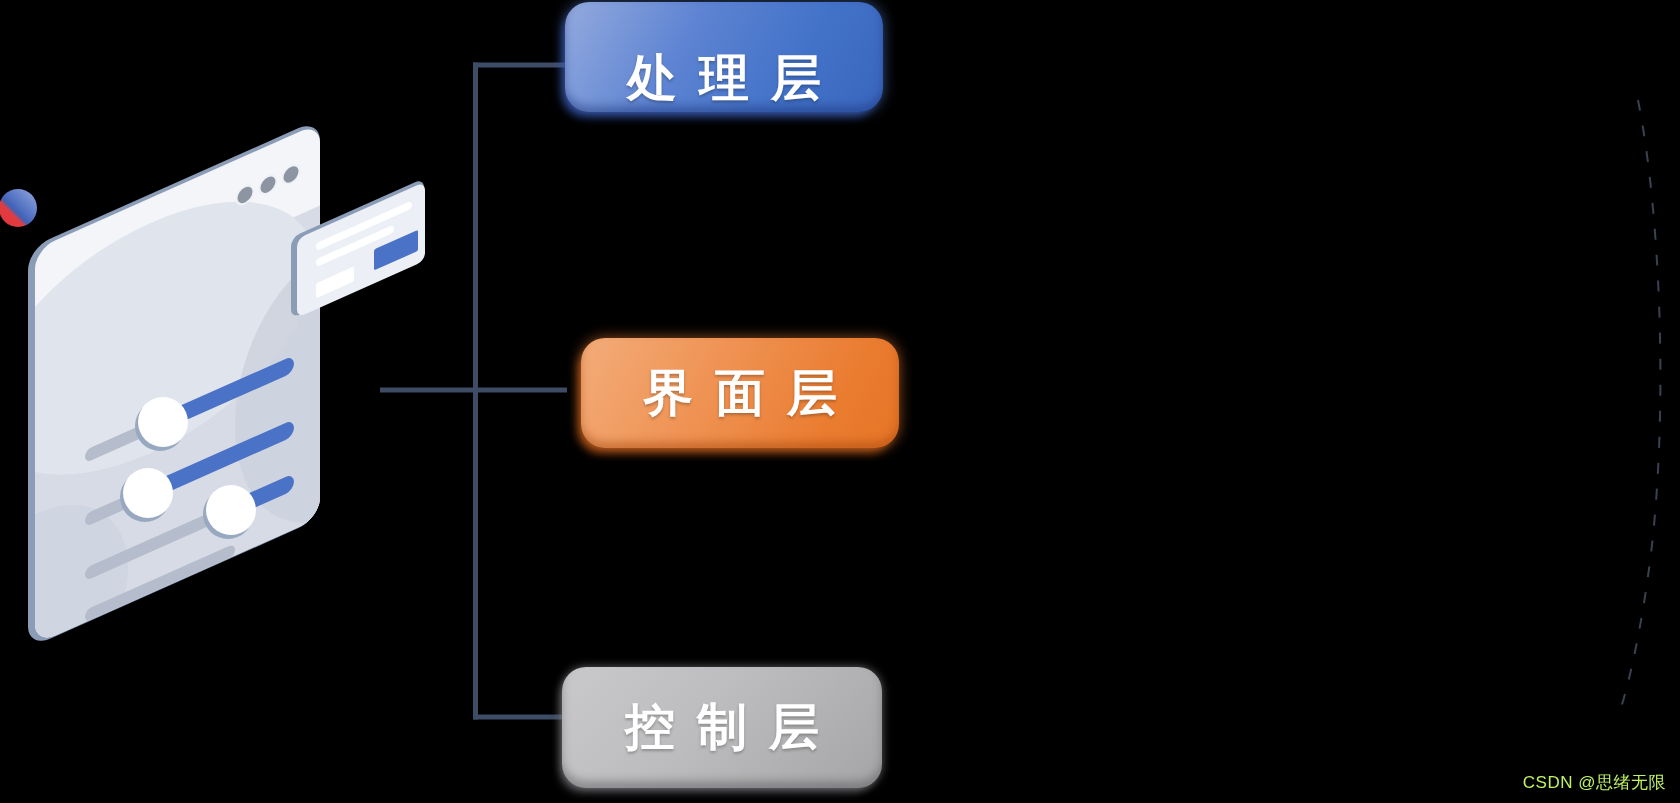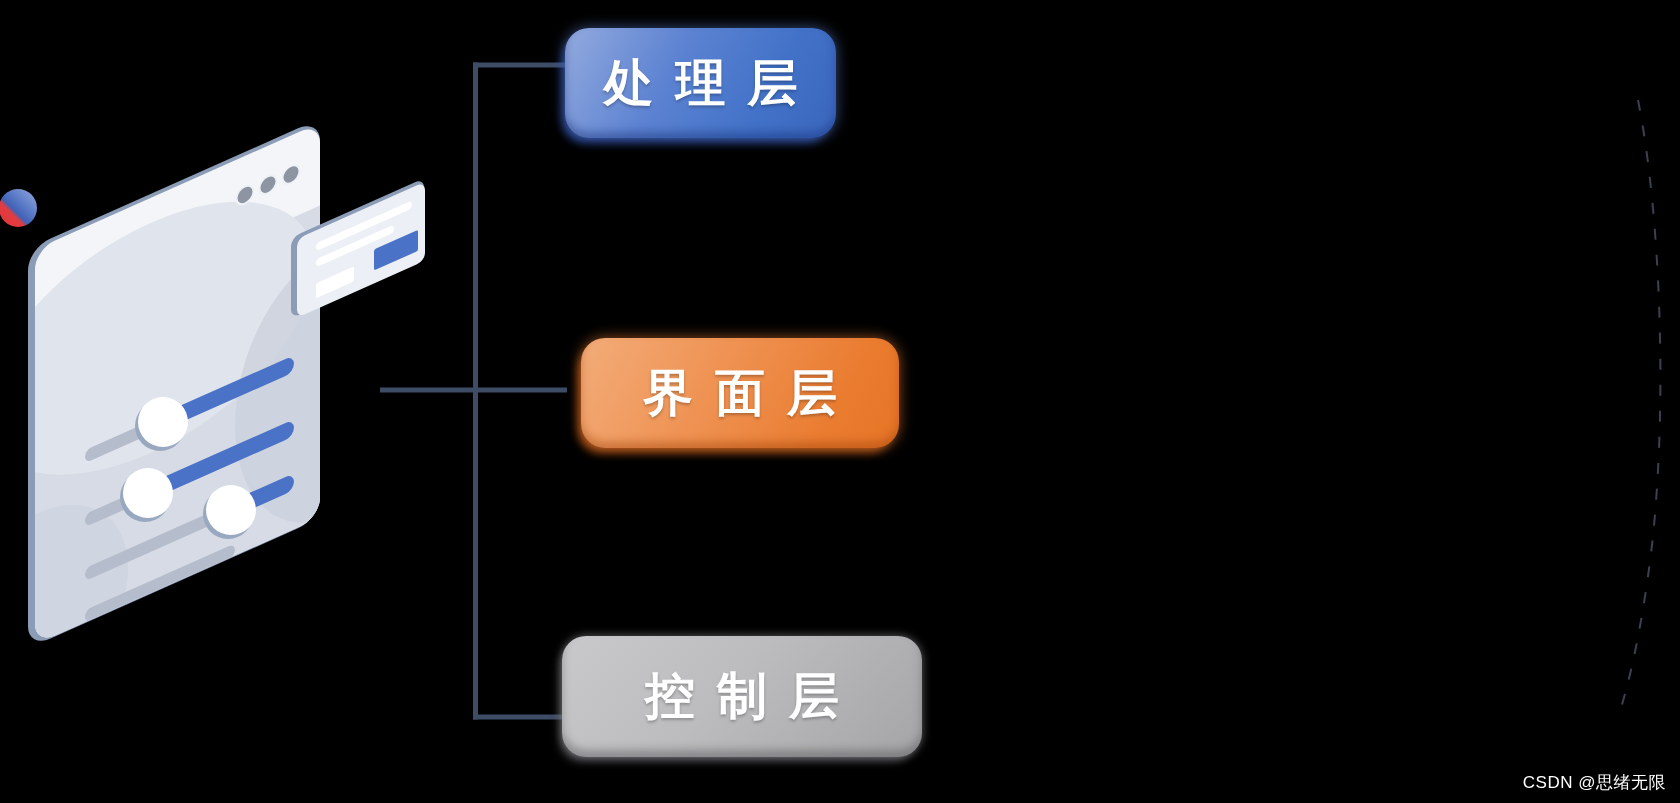--- a/index.html
+++ b/index.html
@@ -10,44 +10,45 @@
   svg.layer{position:absolute;left:0;top:0;}
   
   .node{
     position:absolute;display:flex;align-items:center;justify-content:center;
     border-radius:24px;color:#fff;
     font-family:"DejaVu Serif","Liberation Serif",serif;
     font-size:50px;font-weight:bold;letter-spacing:22px;text-indent:22px;
     text-shadow:0 2px 3px rgba(0,0,0,0.25);
   }
   .node-processing{
-    left:565px;top:28px;width:271px;height:110px;
+    left:565px;top:2px;width:318px;height:110px;
     background:linear-gradient(118deg,#93aade 0%,#5d83d2 38%,#4272c8 72%,#3a66bd 100%);
     box-shadow:0 0 14px rgba(100,140,225,0.55),
                -5px 7px 10px -3px rgba(36,66,150,0.9),
                inset 0 -6px 8px rgba(24,48,118,0.45);
+    align-items:flex-end;
   }
   .node-interface{
     left:581px;top:338px;width:318px;height:110px;
     background:linear-gradient(118deg,#f3ac79 0%,#ef9354 40%,#ea7c30 78%,#e67426 100%);
     box-shadow:0 0 14px rgba(242,130,55,0.6),
                -5px 7px 10px -3px rgba(170,75,15,0.9),
                inset 0 -6px 8px rgba(160,66,10,0.45);
   }
   .node-control{
-    left:562px;top:636px;width:360px;height:121px;
+    left:562px;top:667px;width:320px;height:121px;
     background:linear-gradient(133deg,#c9c9cb 0%,#bcbcbe 45%,#a5a5a7 100%);
     box-shadow:0 0 10px rgba(210,210,215,0.45),
                -5px 7px 10px -3px rgba(70,70,75,0.9),
                inset 0 -7px 9px rgba(80,80,84,0.45);
   }
   
   .watermark{
     position:absolute;right:14px;top:771px;
-    color:#ffffff;font-size:17px;letter-spacing:0.5px;
+    color:#bef264;font-size:17px;letter-spacing:0.5px;
     font-family:"Liberation Sans",sans-serif;
   }
 </style>
 </head>
 <body>
 
 <div class="stage">
 
   <svg class="layer" width="500" height="740" viewBox="0 0 500 740">
     <defs>

